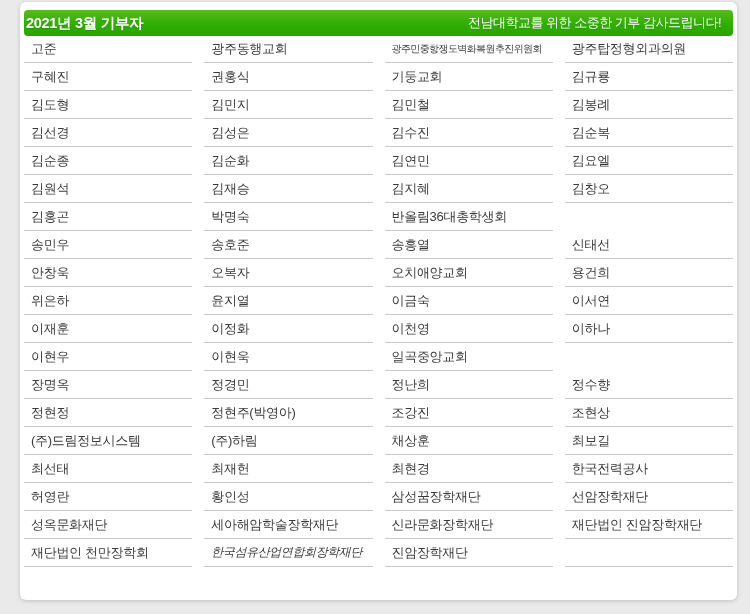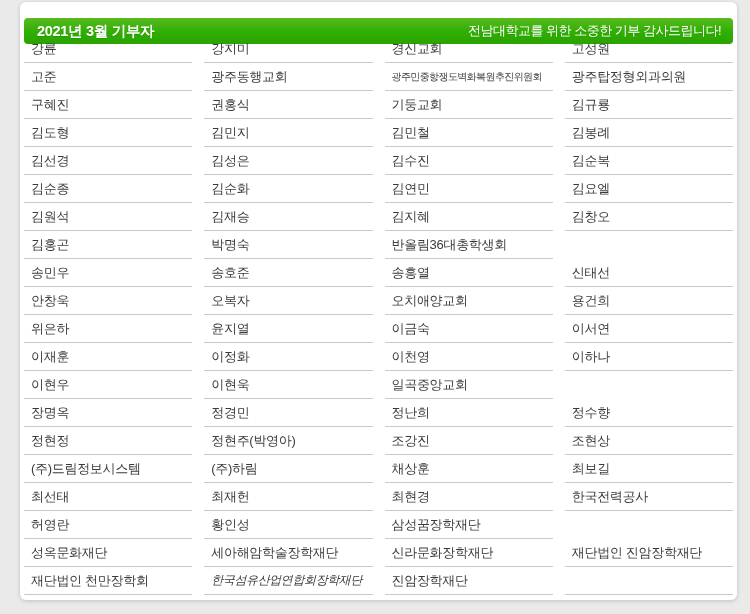--- a/index.html
+++ b/index.html
@@ -19,28 +19,28 @@
     height: 598px;
     background: #ffffff;
     border-radius: 6px;
     box-shadow: 0 1px 4px rgba(0,0,0,0.18);
     box-sizing: border-box;
   }
   .header-bar {
     position: absolute;
     left: 4px;
     right: 4px;
-    top: 16px;
+    top: 8px;
     height: 26px;
     background: linear-gradient(to bottom, #58ba1e 0%, #2fae04 55%, #2aa300 100%);
     border-radius: 4px;
     display: flex;
     align-items: center;
     justify-content: space-between;
-    padding: 0 12px 0 13px;
+    padding: 0 12px 0 2px;
     box-sizing: border-box;
     color: #ffffff;
   }
   .header-title {
     font-size: 14.5px;
     font-weight: bold;
     letter-spacing: -0.3px;
     text-shadow: 0 1px 1px rgba(0,0,0,0.12);
   }
   .header-message {
@@ -79,26 +79,20 @@
 </head>
 <body>
 
 <div class="card">
   <div class="header-bar">
     <span class="header-title">2021년 3월 기부자</span>
     <span class="header-message">전남대학교를 위한 소중한 기부 감사드립니다!</span>
   </div>
   <div class="donor-table">
       <div class="donor-row">
-        <div class="donor-cell">강륜</div>
-        <div class="donor-cell">강지미</div>
-        <div class="donor-cell">경신교회</div>
-        <div class="donor-cell">고성원</div>
-      </div>
-      <div class="donor-row">
         <div class="donor-cell">고준</div>
         <div class="donor-cell">광주동행교회</div>
         <div class="donor-cell len-long">광주민중항쟁도벽화복원추진위원회</div>
         <div class="donor-cell">광주탑정형외과의원</div>
       </div>
       <div class="donor-row">
         <div class="donor-cell">구혜진</div>
         <div class="donor-cell">권홍식</div>
         <div class="donor-cell">기둥교회</div>
         <div class="donor-cell">김규룡</div>
@@ -182,20 +176,21 @@
       <div class="donor-row">
         <div class="donor-cell">최선태</div>
         <div class="donor-cell">최재헌</div>
         <div class="donor-cell">최현경</div>
         <div class="donor-cell">한국전력공사</div>
       </div>
       <div class="donor-row">
         <div class="donor-cell">허영란</div>
         <div class="donor-cell">황인성</div>
         <div class="donor-cell">삼성꿈장학재단</div>
+        <div class="donor-cell">선암장학재단</div>
       </div>
       <div class="donor-row">
         <div class="donor-cell">성옥문화재단</div>
         <div class="donor-cell">세아해암학술장학재단</div>
         <div class="donor-cell">신라문화장학재단</div>
         <div class="donor-cell">재단법인 진암장학재단</div>
       </div>
       <div class="donor-row">
         <div class="donor-cell">재단법인 천만장학회</div>
         <div class="donor-cell len-mid">한국섬유산업연합회장학재단</div>

